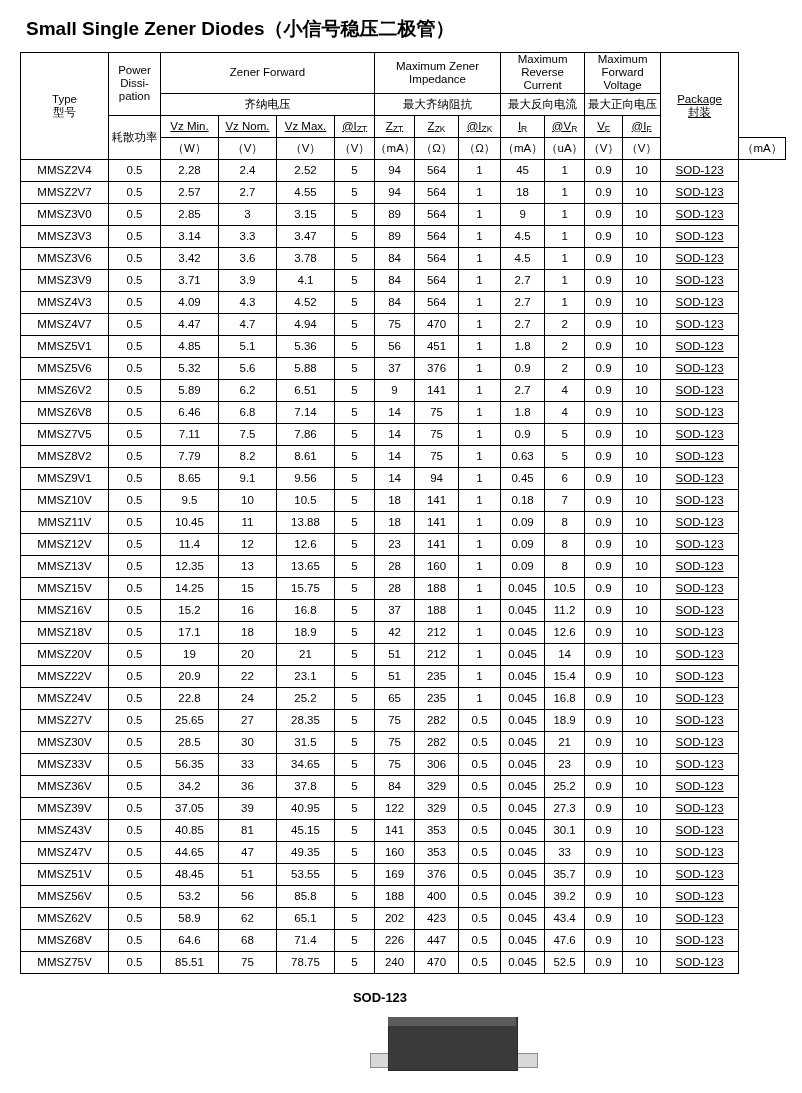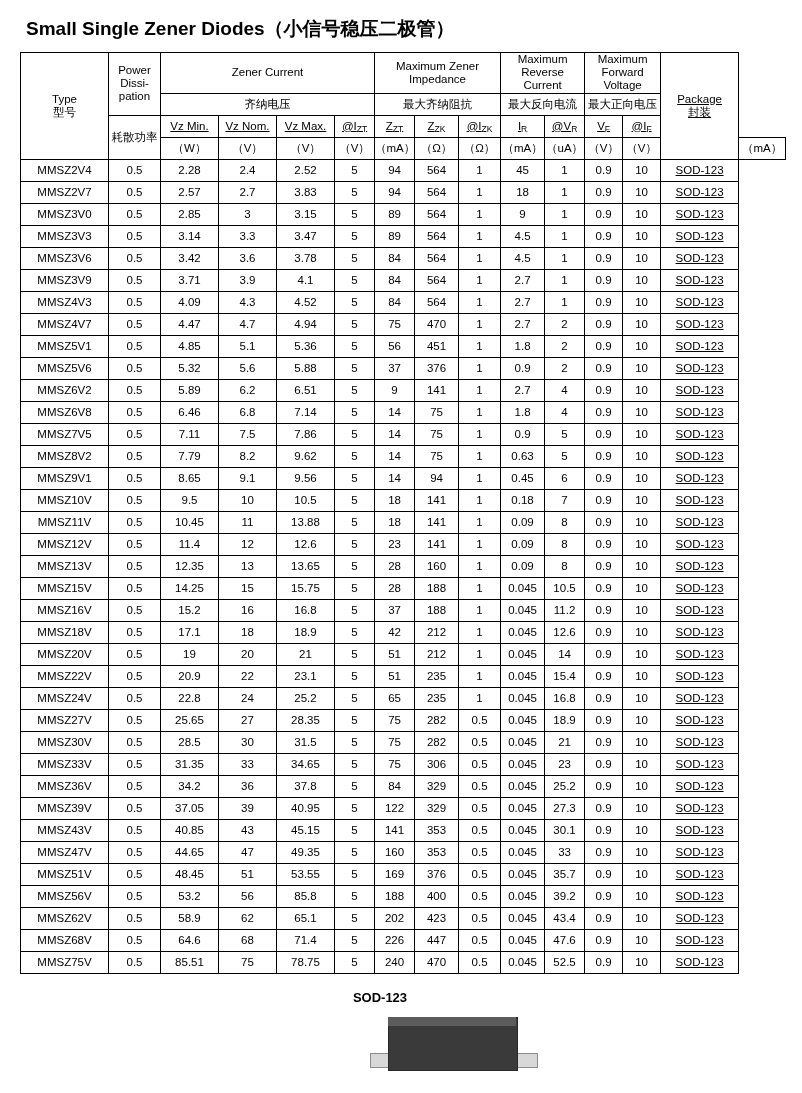--- a/index.html
+++ b/index.html
@@ -178,21 +178,21 @@
       <tr>
         <th rowspan="4" class="type-col">
           <div>Type</div>
           <div>型号</div>
         </th>
         <th rowspan="2" class="hdr-group">
           <div>Power</div>
           <div>Dissi-</div>
           <div>pation</div>
         </th>
-        <th colspan="4" class="hdr-group">Zener Current</th>
+        <th colspan="4" class="hdr-group">Zener Forward</th>
         <th colspan="3" class="hdr-group">
           <div>Maximum Zener</div>
           <div>Impedance</div>
         </th>
         <th colspan="2" class="hdr-group">
           <div>Maximum</div>
           <div>Reverse</div>
           <div>Current</div>
         </th>
         <th colspan="2" class="hdr-group">
@@ -257,21 +257,21 @@
           <td class="datacell">1</td>
           <td class="datacell">0.9</td>
           <td class="datacell">10</td>
           <td class="datacell pkg-col">SOD-123</td>
         </tr>
         <tr>
           <td class="datacell type-col">MMSZ2V7</td>
           <td class="datacell">0.5</td>
           <td class="datacell">2.57</td>
           <td class="datacell">2.7</td>
-          <td class="datacell">3.83</td>
+          <td class="datacell">4.55</td>
           <td class="datacell">5</td>
           <td class="datacell">94</td>
           <td class="datacell">564</td>
           <td class="datacell">1</td>
           <td class="datacell">18</td>
           <td class="datacell">1</td>
           <td class="datacell">0.9</td>
           <td class="datacell">10</td>
           <td class="datacell pkg-col">SOD-123</td>
         </tr>
@@ -449,21 +449,21 @@
           <td class="datacell">5</td>
           <td class="datacell">0.9</td>
           <td class="datacell">10</td>
           <td class="datacell pkg-col">SOD-123</td>
         </tr>
         <tr>
           <td class="datacell type-col">MMSZ8V2</td>
           <td class="datacell">0.5</td>
           <td class="datacell">7.79</td>
           <td class="datacell">8.2</td>
-          <td class="datacell">9.62</td>
+          <td class="datacell">8.61</td>
           <td class="datacell">5</td>
           <td class="datacell">14</td>
           <td class="datacell">75</td>
           <td class="datacell">1</td>
           <td class="datacell">0.63</td>
           <td class="datacell">5</td>
           <td class="datacell">0.9</td>
           <td class="datacell">10</td>
           <td class="datacell pkg-col">SOD-123</td>
         </tr>
@@ -671,21 +671,21 @@
           <td class="datacell">0.5</td>
           <td class="datacell">0.045</td>
           <td class="datacell">21</td>
           <td class="datacell">0.9</td>
           <td class="datacell">10</td>
           <td class="datacell pkg-col">SOD-123</td>
         </tr>
         <tr>
           <td class="datacell type-col">MMSZ33V</td>
           <td class="datacell">0.5</td>
-          <td class="datacell">31.35</td>
+          <td class="datacell">56.35</td>
           <td class="datacell">33</td>
           <td class="datacell">34.65</td>
           <td class="datacell">5</td>
           <td class="datacell">75</td>
           <td class="datacell">306</td>
           <td class="datacell">0.5</td>
           <td class="datacell">0.045</td>
           <td class="datacell">23</td>
           <td class="datacell">0.9</td>
           <td class="datacell">10</td>
@@ -720,21 +720,21 @@
           <td class="datacell">0.045</td>
           <td class="datacell">27.3</td>
           <td class="datacell">0.9</td>
           <td class="datacell">10</td>
           <td class="datacell pkg-col">SOD-123</td>
         </tr>
         <tr>
           <td class="datacell type-col">MMSZ43V</td>
           <td class="datacell">0.5</td>
           <td class="datacell">40.85</td>
-          <td class="datacell">43</td>
+          <td class="datacell">81</td>
           <td class="datacell">45.15</td>
           <td class="datacell">5</td>
           <td class="datacell">141</td>
           <td class="datacell">353</td>
           <td class="datacell">0.5</td>
           <td class="datacell">0.045</td>
           <td class="datacell">30.1</td>
           <td class="datacell">0.9</td>
           <td class="datacell">10</td>
           <td class="datacell pkg-col">SOD-123</td>

